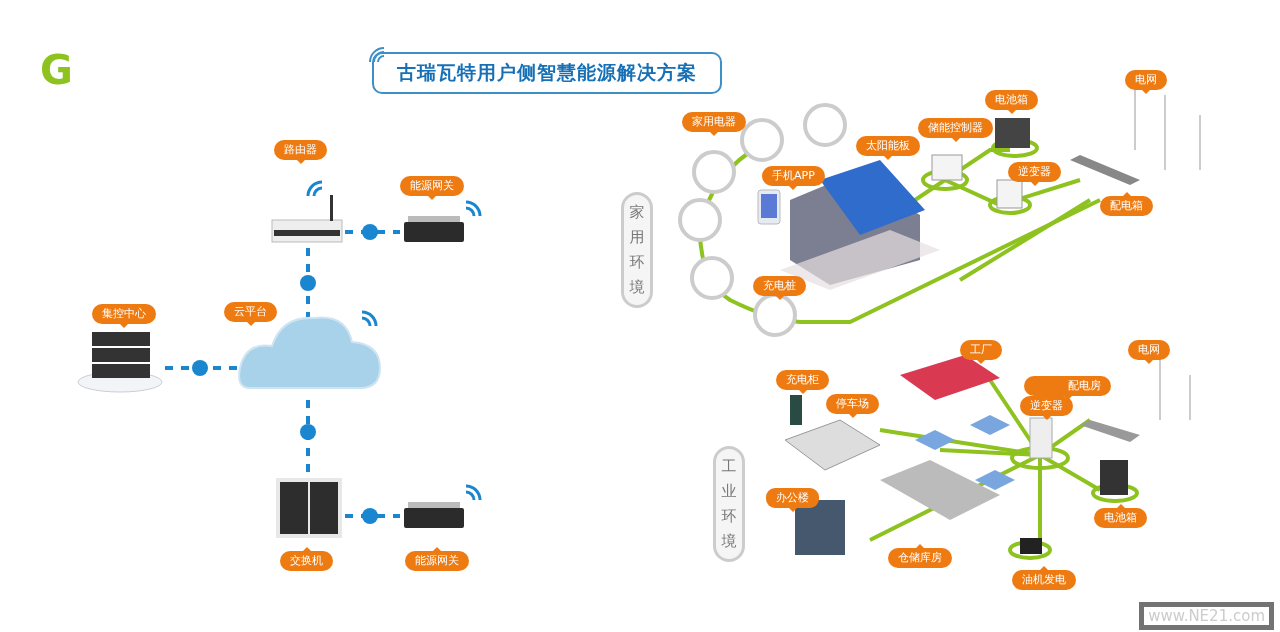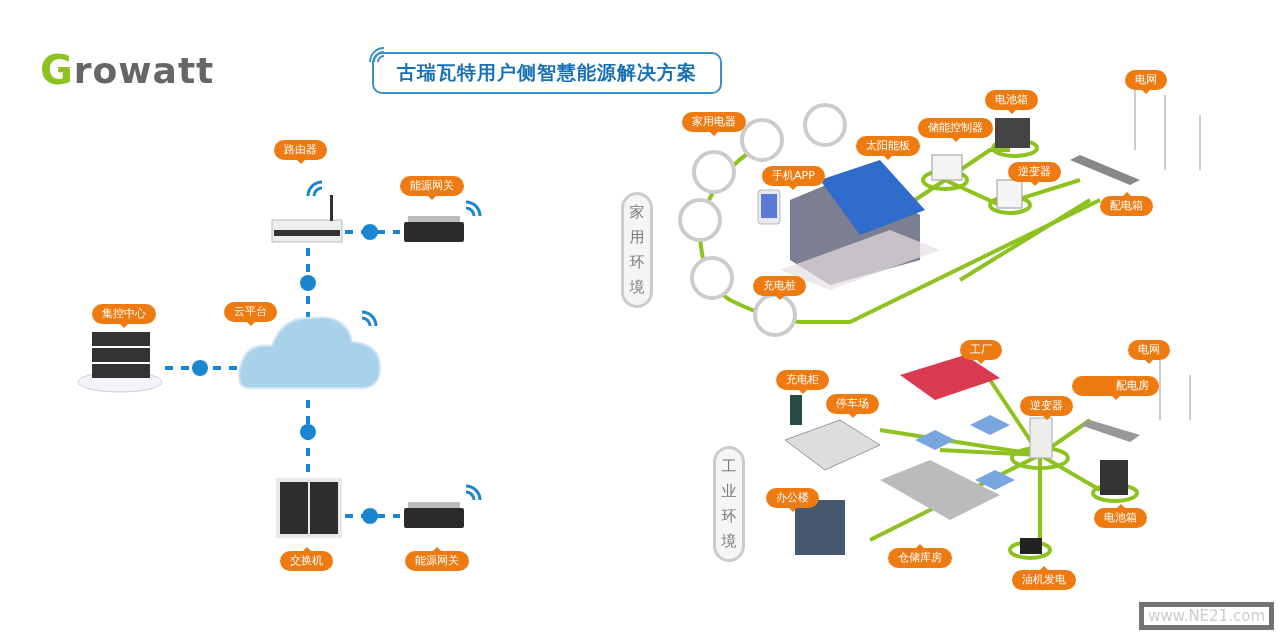--- a/index.html
+++ b/index.html
@@ -19,21 +19,20 @@
   .watermark{right:6px;bottom:2px;text-align:center;color:#ddd;}
   .watermark .wm1{font-size:22px;letter-spacing:2px;color:#d8d8d8;}
   .watermark .wm2{font-size:15px;border:5px solid #737373;color:#ccc;padding:0 4px;}
   svg{position:absolute;left:0;top:0;}
 </style>
 </head>
 <body>
 
 <div class="abs logo">
   <span class="g">G</span>
-    <span class="rest">rowatt</span>
 </div>
 <svg class="title-wifi" width="20" height="20" style="left:366px;top:44px;">
   <path d="M4 18 A14 14 0 0 1 18 4" stroke="#3d8fc7" stroke-width="2" fill="none"></path>
   <path d="M8 18 A10 10 0 0 1 18 8" stroke="#3d8fc7" stroke-width="2" fill="none"></path>
   <path d="M12 18 A6 6 0 0 1 18 12" stroke="#3d8fc7" stroke-width="2" fill="none"></path>
 </svg>
 <div class="abs title-box">古瑞瓦特用户侧智慧能源解决方案</div>
 
 <svg width="1280" height="632">
 
@@ -192,22 +191,22 @@
 <div class="vpill" style="left:713px;top:446px;">
   <span>工</span>
   <span>业</span>
   <span>环</span>
   <span>境</span>
 </div>
 <div class="tag down" style="left:776px;top:370px;">充电柜</div>
 <div class="tag down" style="left:826px;top:394px;">停车场</div>
 <div class="tag down" style="left:952px;top:340px;margin-left:8px;">工厂</div>
 <div class="tag down" style="left:1020px;top:396px;">逆变器</div>
-<div class="tag down" style="left:1072px;top:376px;padding-left:44px;">配电房</div>
+<div class="tag down" style="left:1024px;top:376px;padding-left:44px;">配电房</div>
 <div class="tag down" style="left:1128px;top:340px;">电网</div>
-<div class="tag down" style="left:766px;top:488px;">办公楼</div>
+<div class="tag down" style="left:766px;top:488px;border-radius:9px;">办公楼</div>
 <div class="tag up" style="left:888px;top:548px;">仓储库房</div>
 <div class="tag up" style="left:1094px;top:508px;">电池箱</div>
 <div class="tag up" style="left:1012px;top:570px;">油机发电</div>
 
 <div class="abs watermark">
   <div class="wm2">www.NE21.com</div>
 </div>
 
 </body></html>

